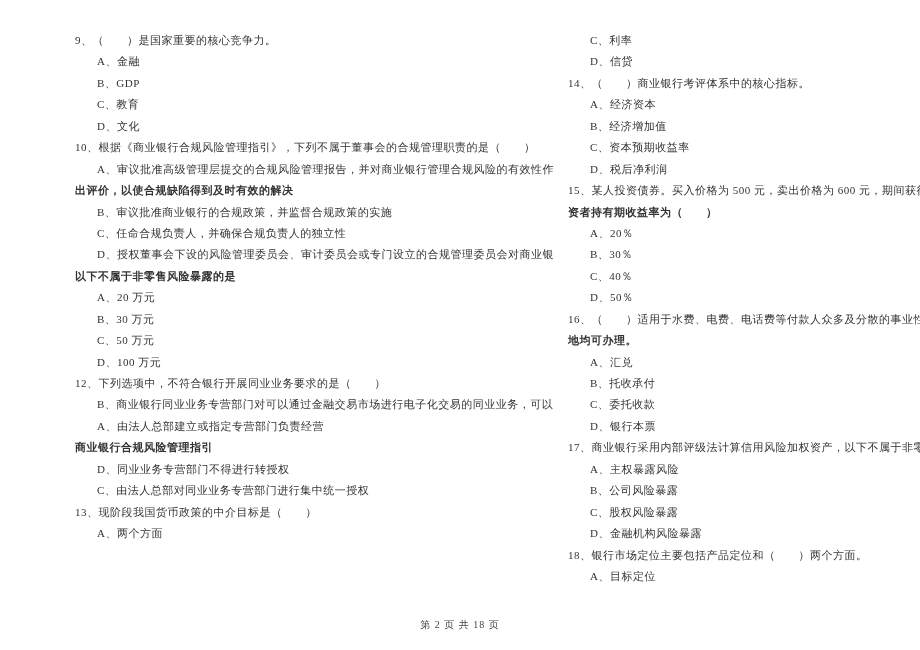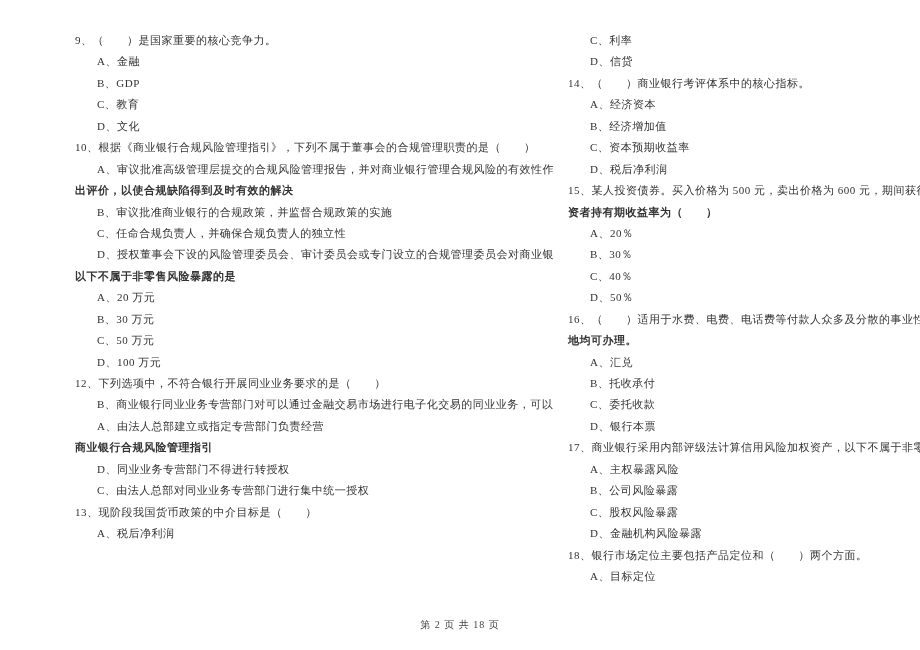--- a/index.html
+++ b/index.html
@@ -70,21 +70,21 @@
     <div class="line option">B、30 万元</div>
     <div class="line option">C、50 万元</div>
     <div class="line option">D、100 万元</div>
     <div class="line question">12、下列选项中，不符合银行开展同业业务要求的是（　　）</div>
     <div class="line option">B、商业银行同业业务专营部门对可以通过金融交易市场进行电子化交易的同业业务，可以</div>
     <div class="line option">A、由法人总部建立或指定专营部门负责经营</div>
     <div class="line cont">商业银行合规风险管理指引</div>
     <div class="line option">D、同业业务专营部门不得进行转授权</div>
     <div class="line option">C、由法人总部对同业业务专营部门进行集中统一授权</div>
     <div class="line question">13、现阶段我国货币政策的中介目标是（　　）</div>
-    <div class="line option">A、税后净利润</div>
+    <div class="line option">A、两个方面</div>
   </div>
 
   <div class="col">
     <div class="line option">C、利率</div>
     <div class="line option">D、信贷</div>
     <div class="line question">14、（　　）商业银行考评体系中的核心指标。</div>
     <div class="line option">A、经济资本</div>
     <div class="line option">B、经济增加值</div>
     <div class="line option">C、资本预期收益率</div>
     <div class="line option">D、税后净利润</div>

